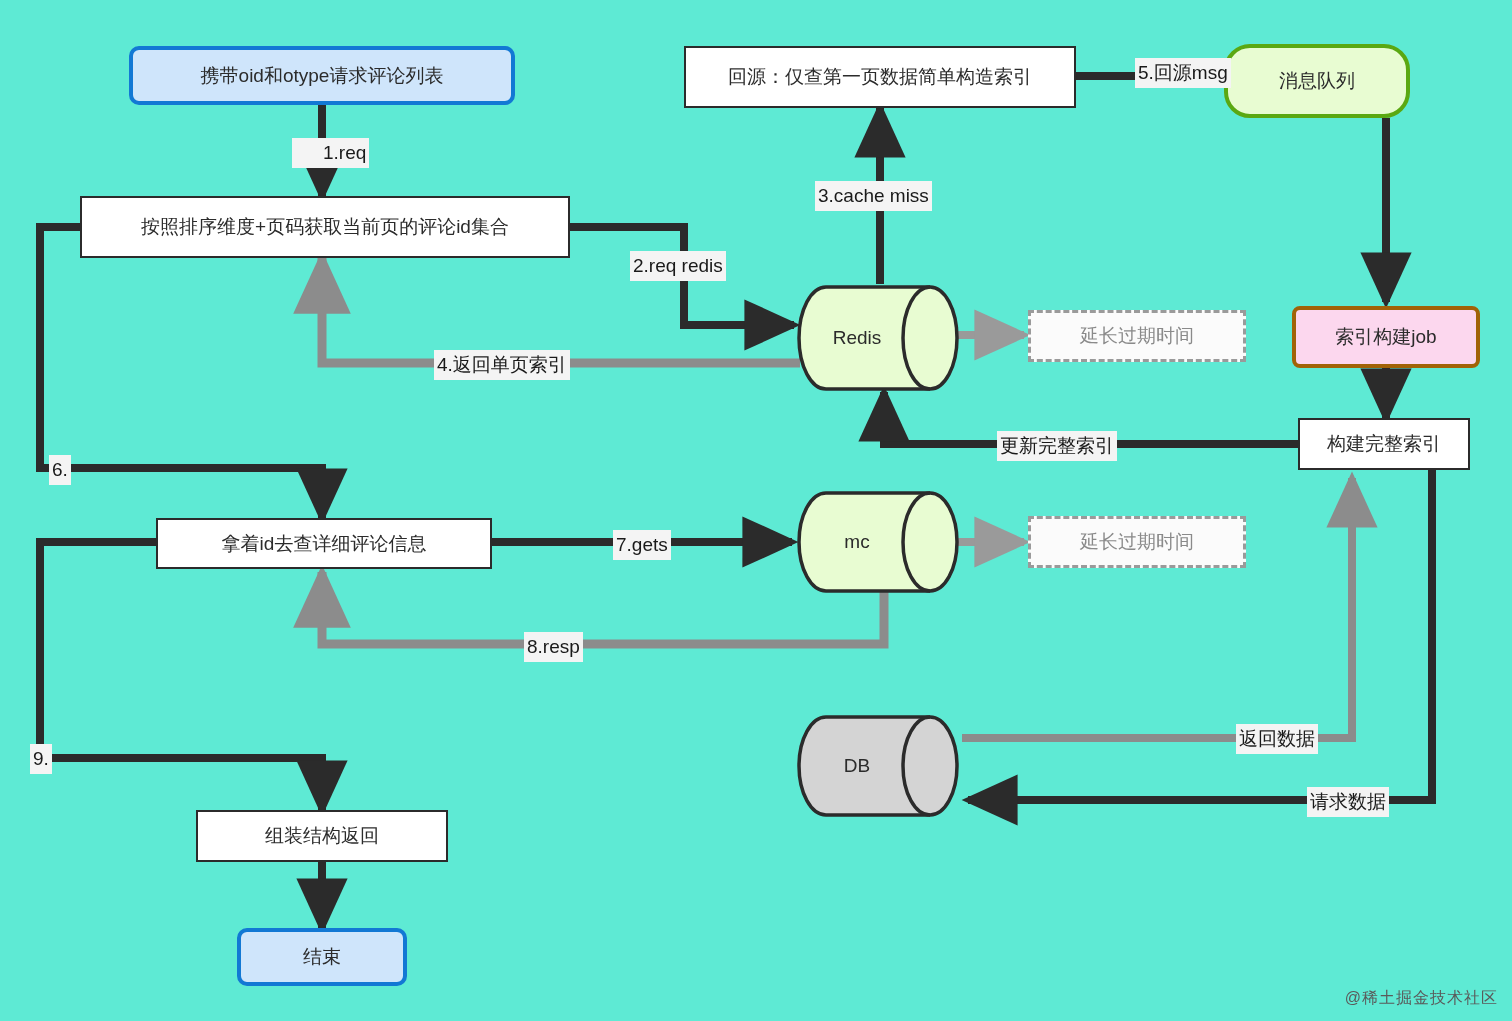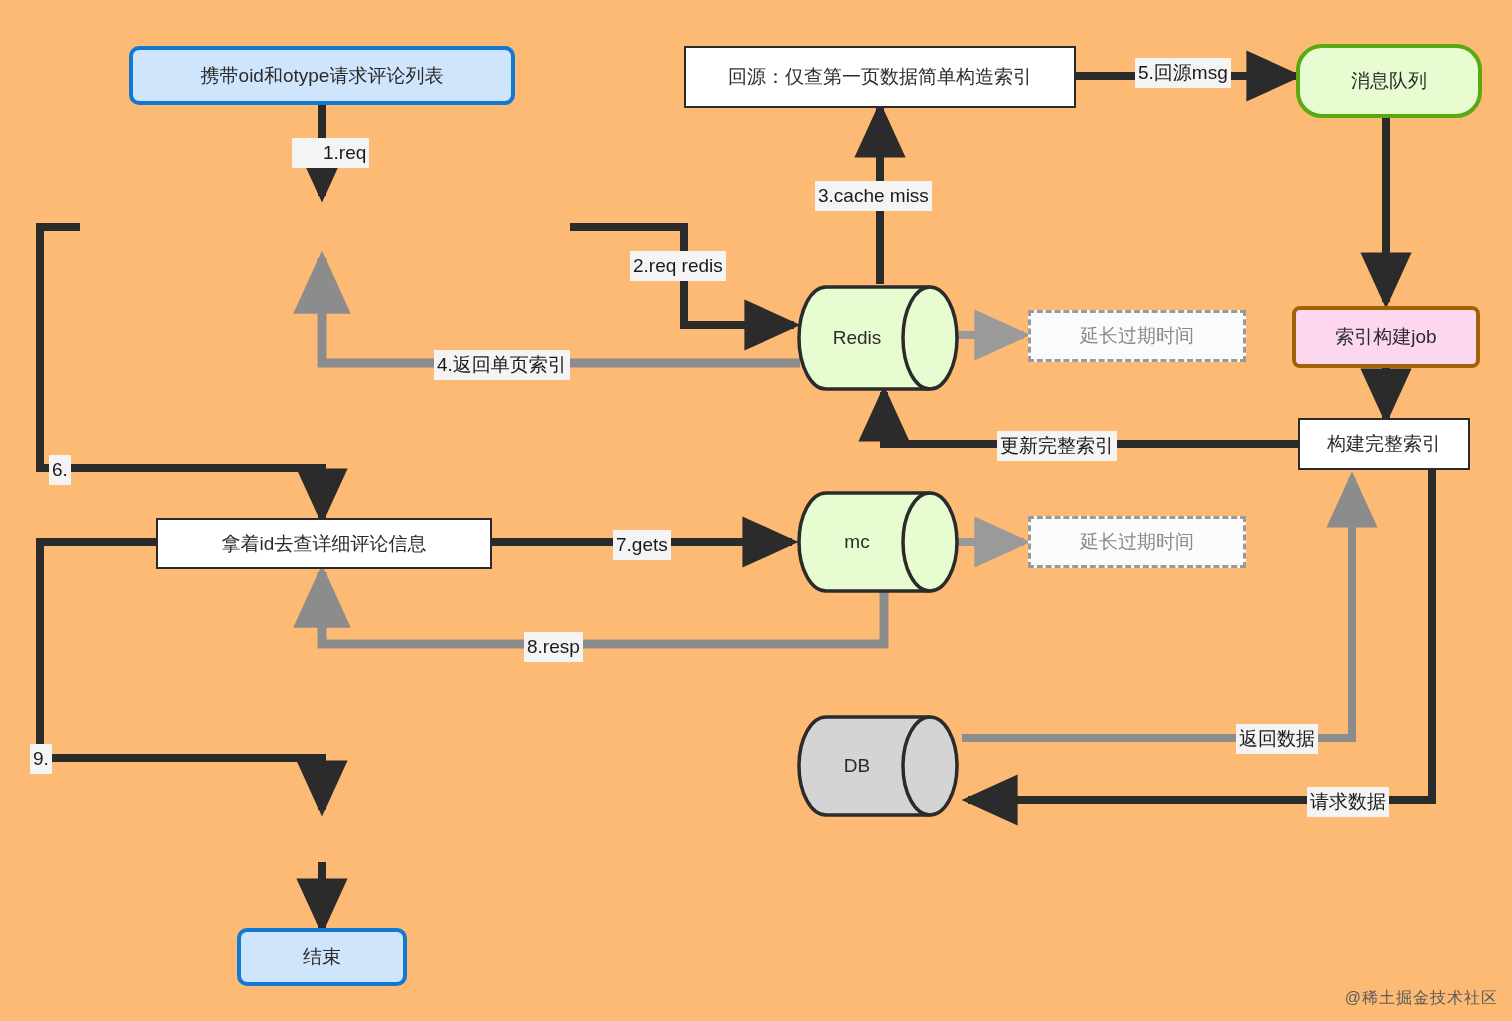--- a/index.html
+++ b/index.html
@@ -8,21 +8,21 @@
     padding: 0;
     background: #000000;
   }
   body {
     font-family: "Liberation Sans", "DejaVu Sans", sans-serif;
   }
   #canvas {
     position: relative;
     width: 1512px;
     height: 1021px;
-    background: #fdba74;
+    background: #5eead4;
     overflow: hidden;
   }
   svg#edges {
     position: absolute;
     left: 0;
     top: 0;
     width: 1512px;
     height: 1021px;
   }
 
@@ -163,41 +163,47 @@
       <path d="M156,542 L40,542 L40,758 L322,758 L322,810" stroke="#2b2b2b" stroke-width="8" marker-end="url(#arrDark)"></path>
 
       <path d="M322,862 L322,928" stroke="#2b2b2b" stroke-width="8" marker-end="url(#arrDark)"></path>
     </g>
   </svg>
 
   <div class="node node-terminal" style="left:129px; top:46px; width:386px; height:59px;">
     <span>携带oid和otype请求评论列表</span>
   </div>
 
+  <div class="node node-process" style="left:80px; top:196px; width:490px; height:62px;">
+    <span>按照排序维度+页码获取当前页的评论id集合</span>
+  </div>
 
   <div class="node node-process" style="left:684px; top:46px; width:392px; height:62px;">
     <span>回源：仅查第一页数据简单构造索引</span>
   </div>
 
-  <div class="node node-queue" style="left:1296px; top:44px; width:186px; height:74px;">
+  <div class="node node-queue" style="left:1224px; top:44px; width:186px; height:74px;">
     <span>消息队列</span>
   </div>
 
   <div class="node node-job" style="left:1292px; top:306px; width:188px; height:62px;">
     <span>索引构建job</span>
   </div>
 
   <div class="node node-process" style="left:1298px; top:418px; width:172px; height:52px;">
     <span>构建完整索引</span>
   </div>
 
   <div class="node node-process" style="left:156px; top:518px; width:336px; height:51px;">
     <span>拿着id去查详细评论信息</span>
   </div>
 
+  <div class="node node-process" style="left:196px; top:810px; width:252px; height:52px;">
+    <span>组装结构返回</span>
+  </div>
 
   <div class="node node-terminal" style="left:237px; top:928px; width:170px; height:58px;">
     <span>结束</span>
   </div>
 
   <div class="node node-dashed" style="left:1028px; top:310px; width:218px; height:52px;">
     <span>延长过期时间</span>
   </div>
 
   <div class="node node-dashed" style="left:1028px; top:516px; width:218px; height:52px;">

